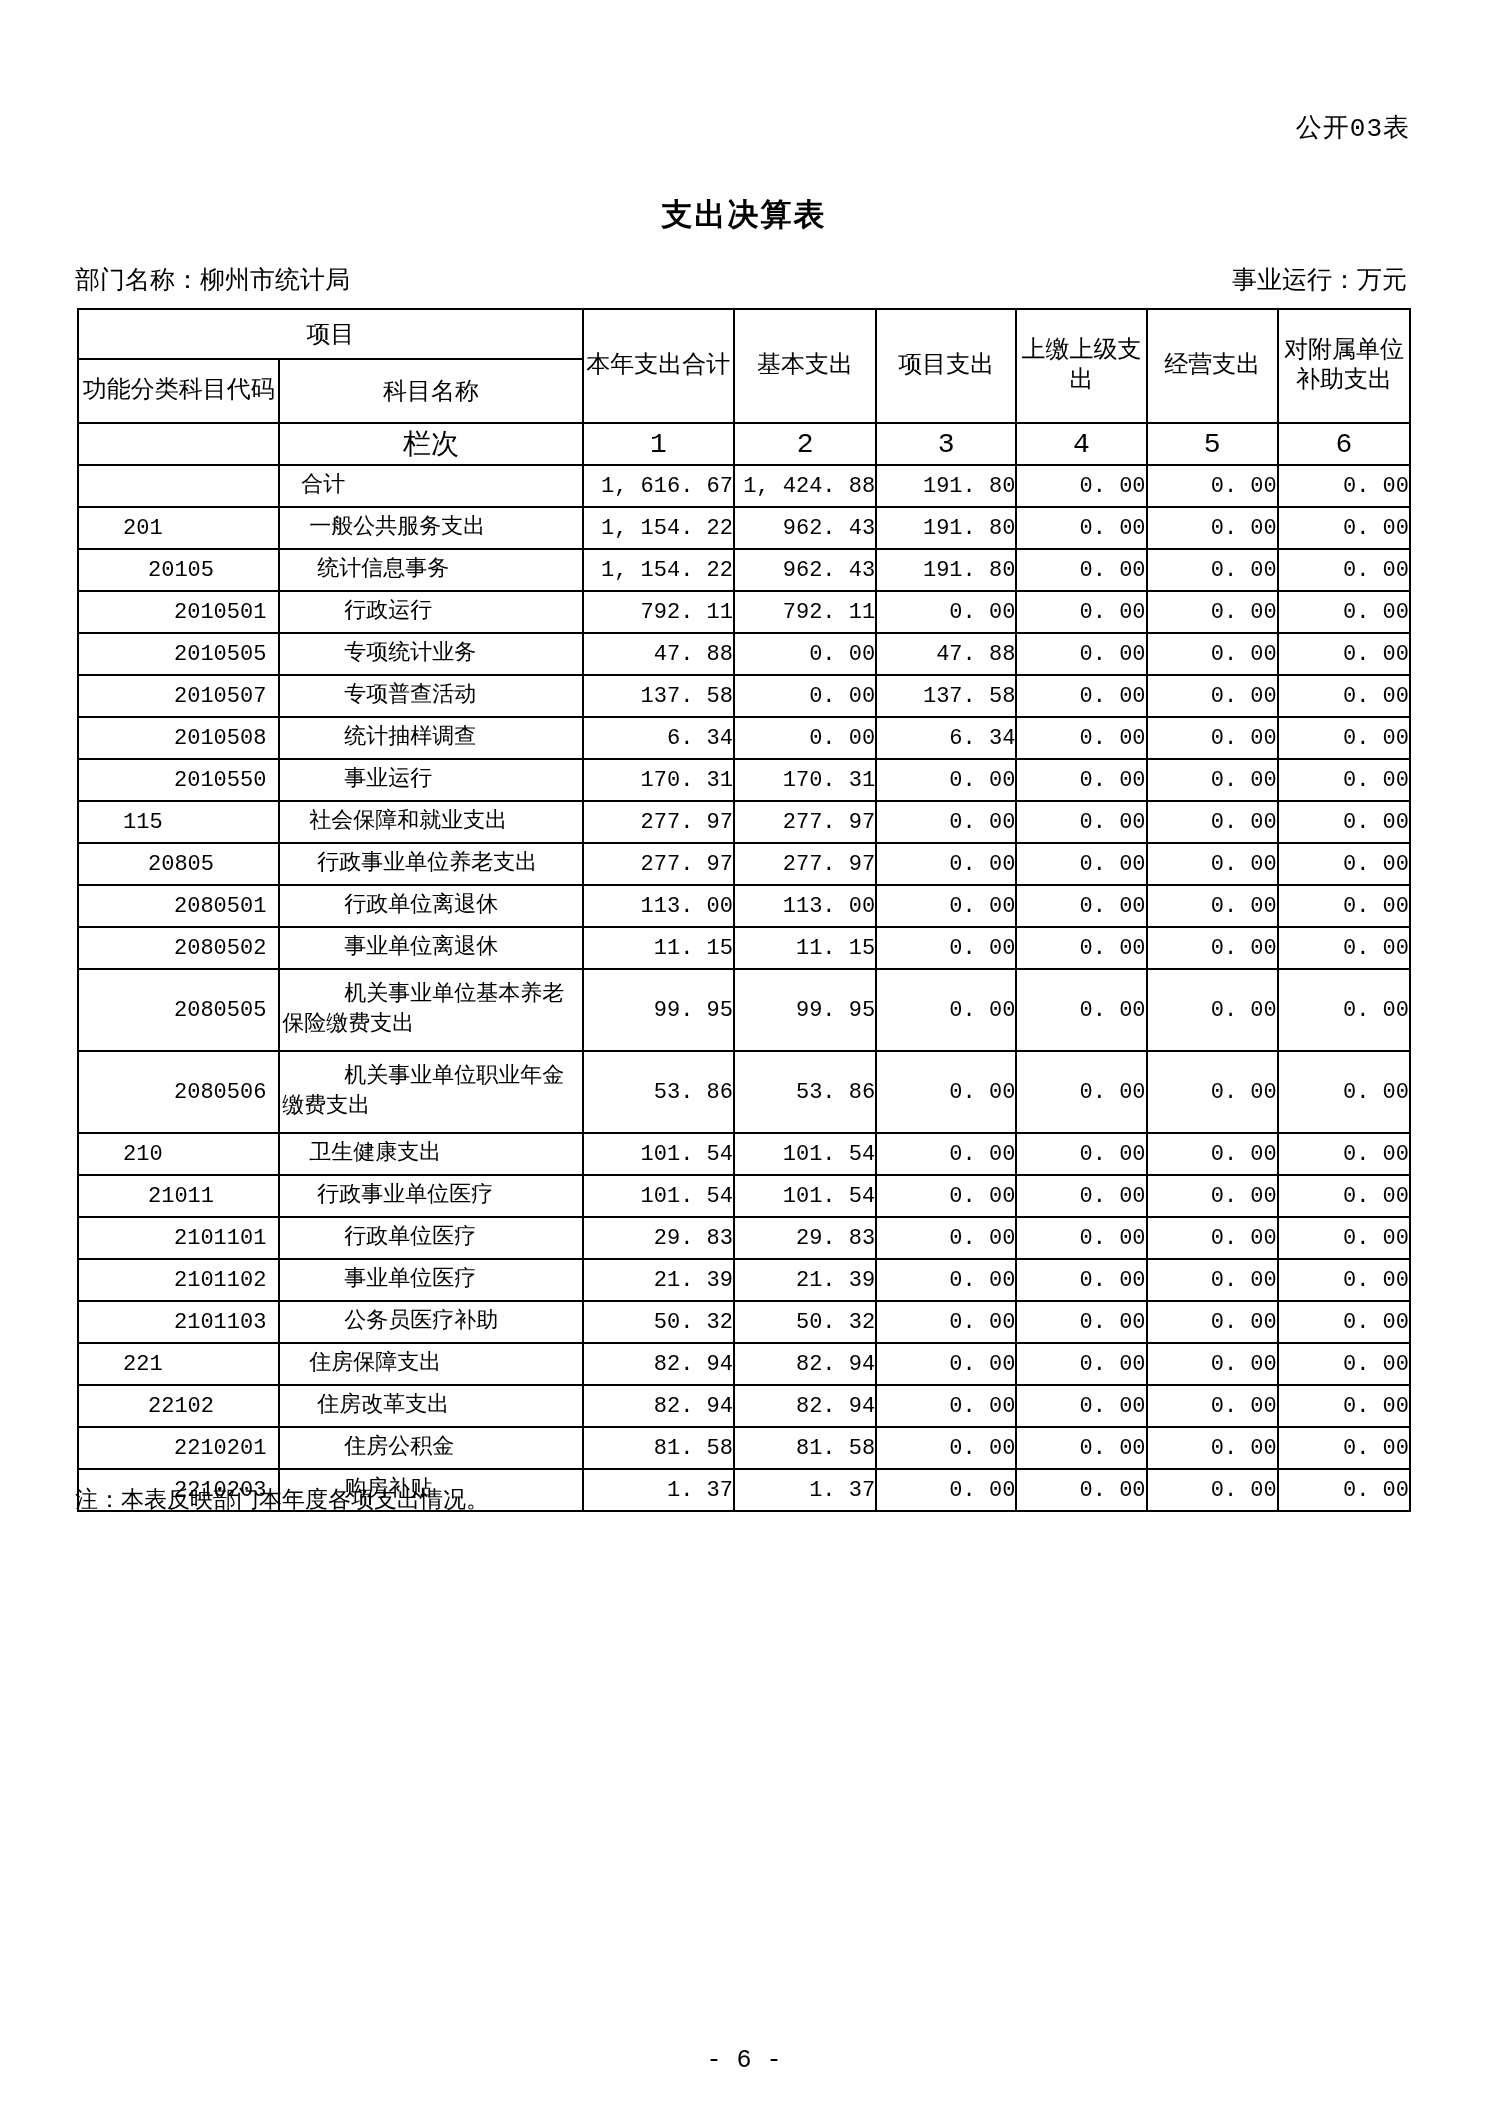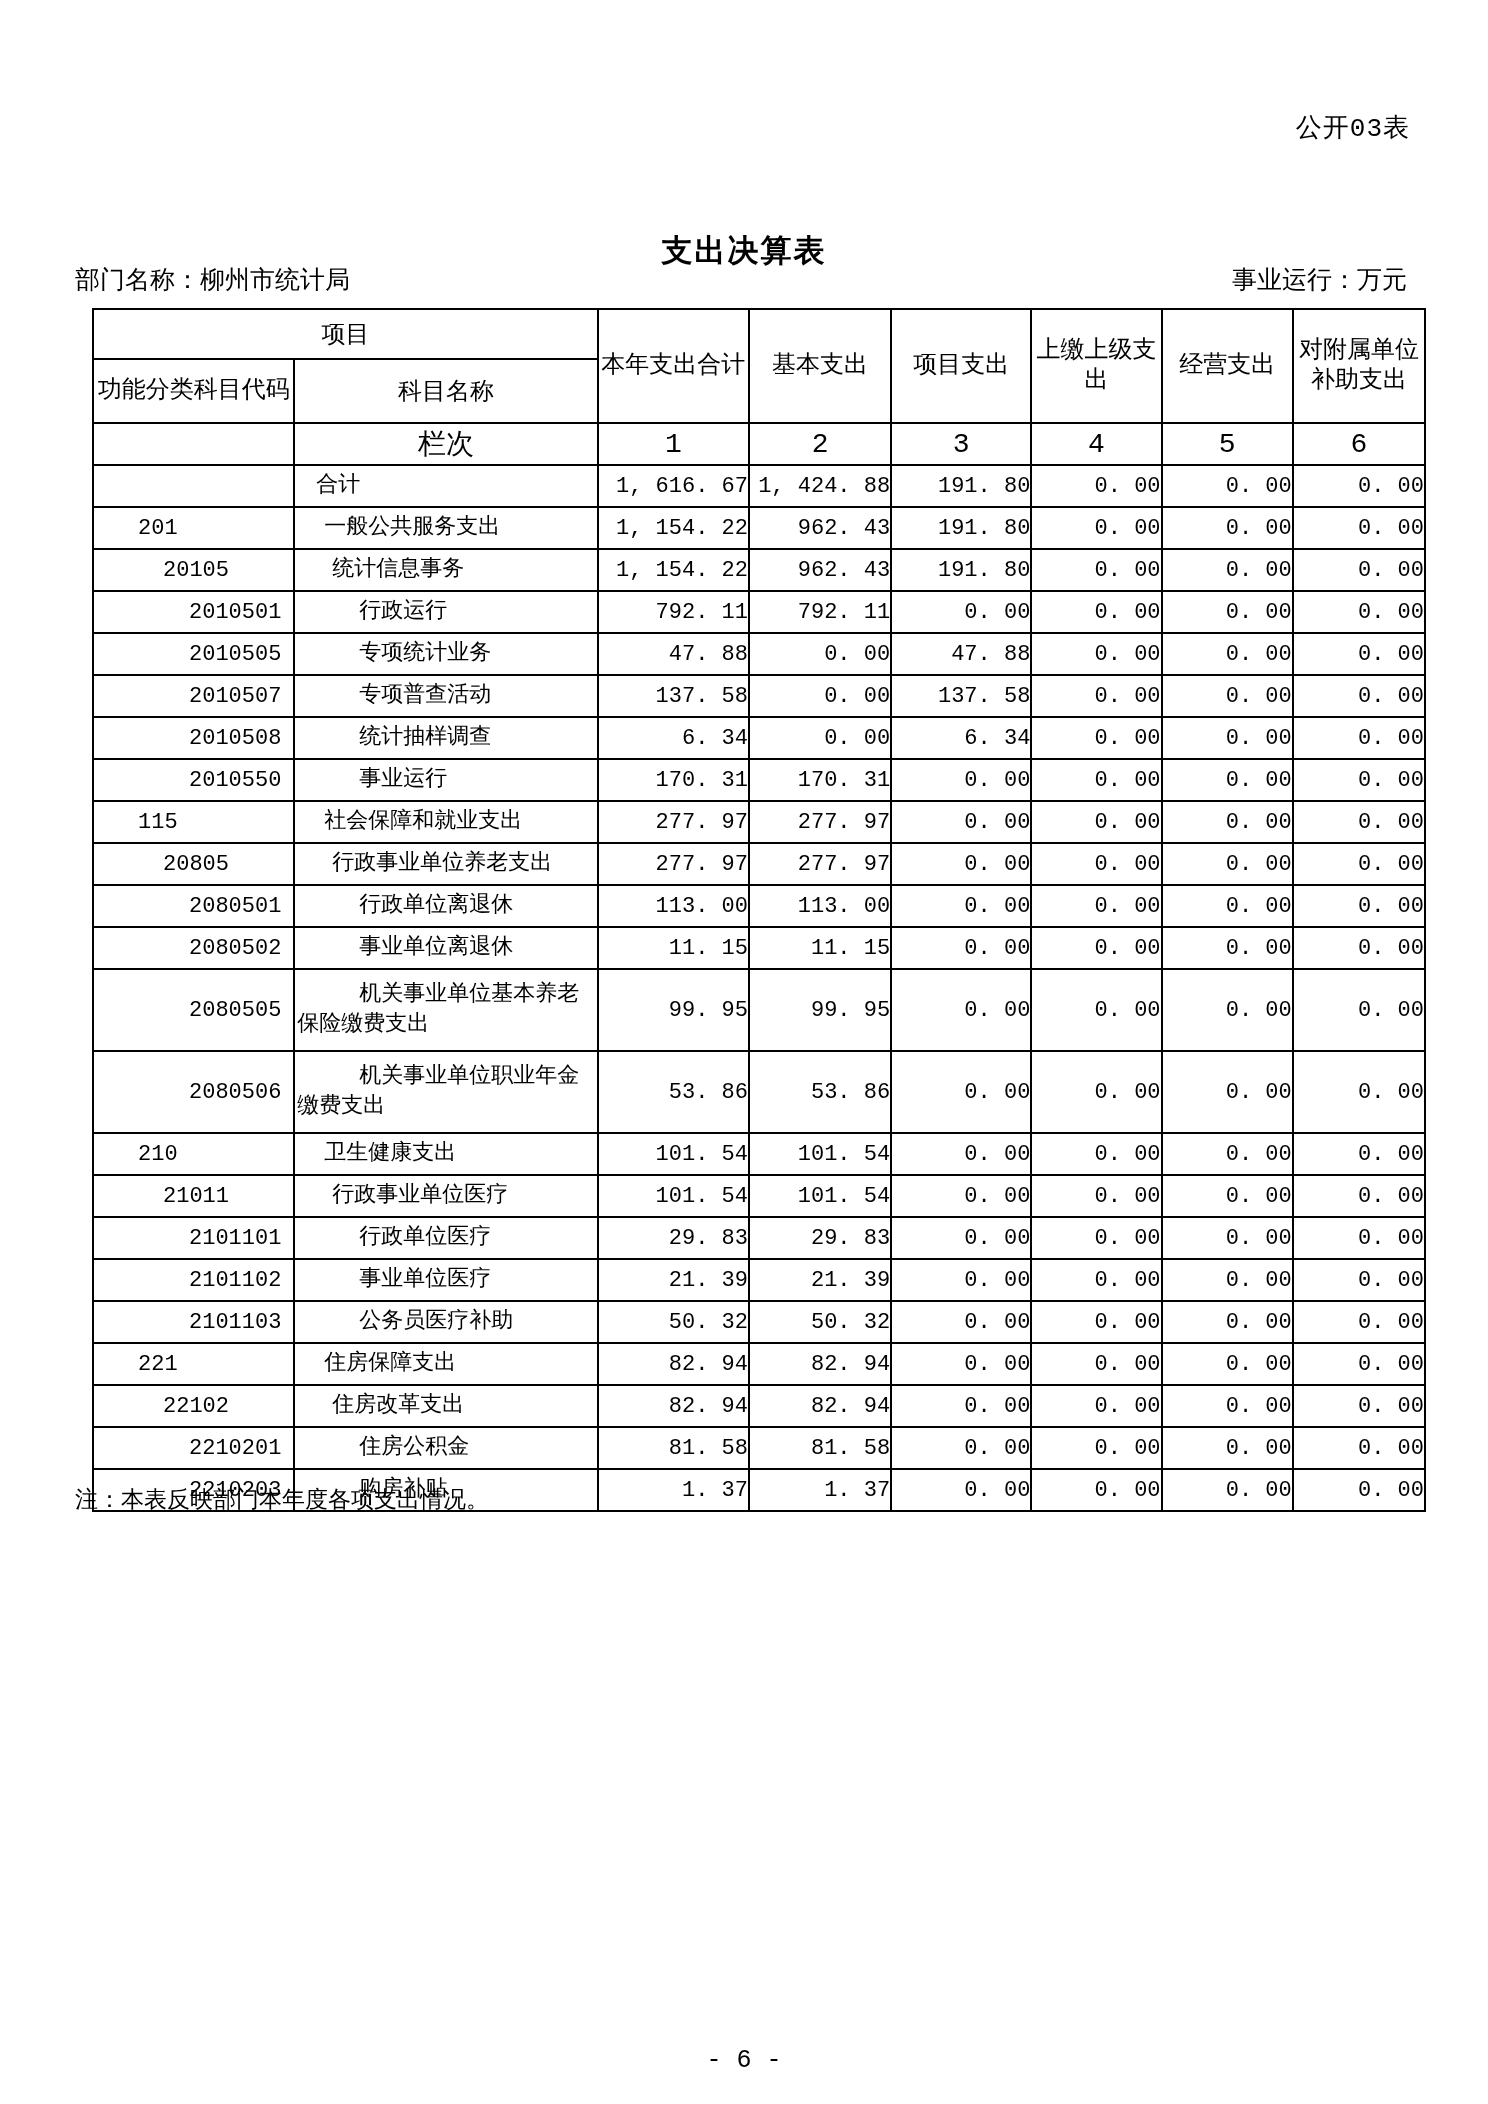--- a/index.html
+++ b/index.html
@@ -10,29 +10,29 @@
     background:#ffffff;
     color:#000;
     font-family:Liberation Mono, monospace;
   }
   .corner-label {
     position:absolute; top:110px; right:78px;
     font-size:26px; letter-spacing:1px;
   }
   .doc-title {
     position:absolute; top:194px; left:0; width:100%;
-    text-align:center; font-size:31px; font-weight:bold; letter-spacing:2px;margin-top:36px;
+    text-align:center; font-size:31px; font-weight:bold; letter-spacing:2px;
   }
   .meta-row {
     position:absolute; top:263px; left:75px; width:1332px;
     display:flex; justify-content:space-between;
     font-size:25px;
   }
   table.fin {
-    position:absolute; top:308px; left:92px;
+    position:absolute; top:308px; left:77px;
     width:1334px;
     border-collapse:collapse; table-layout:fixed;
   }
   table.fin th, table.fin td {
     border:2px solid #000;
     font-weight:normal;
     padding:0;
     overflow:hidden;
   }
   

